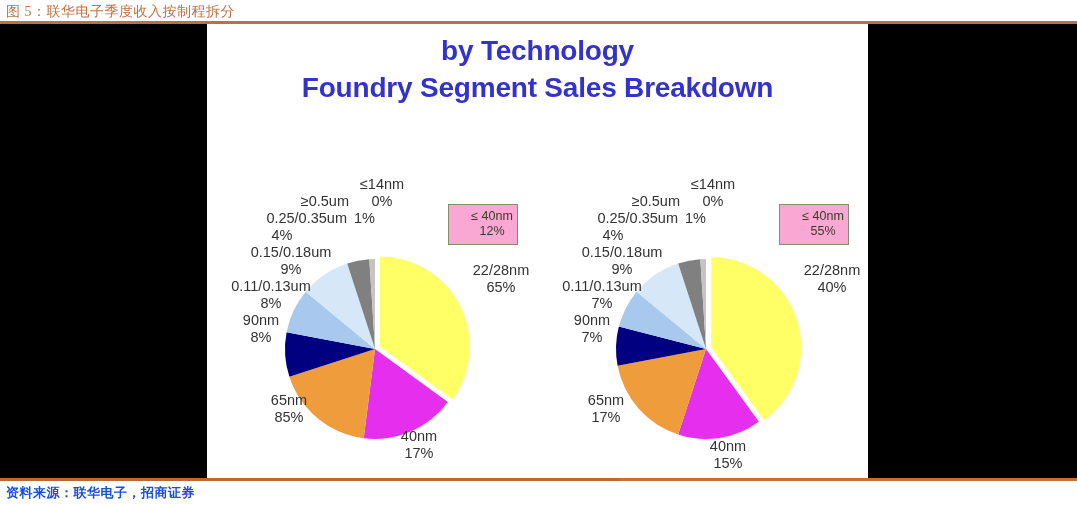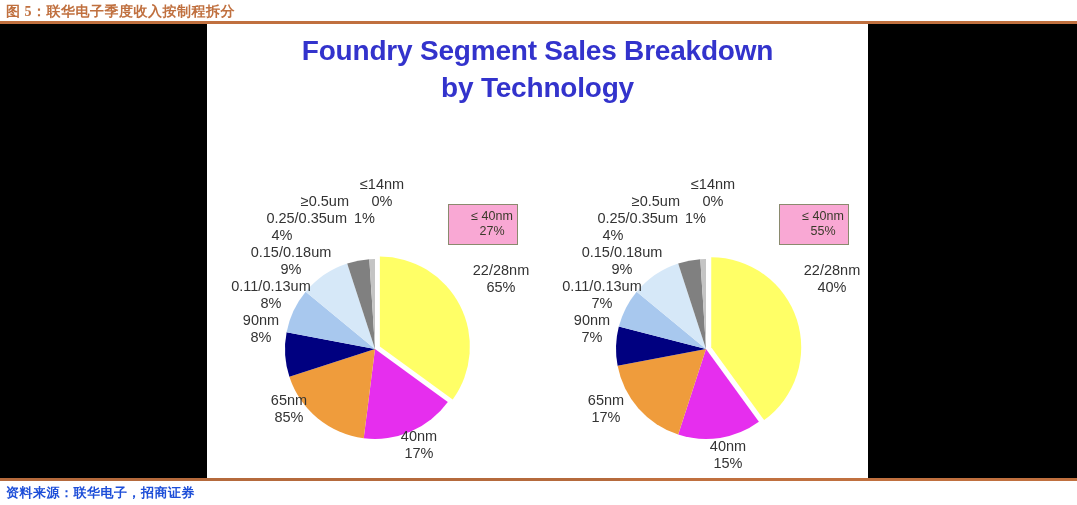--- a/index.html
+++ b/index.html
@@ -14,21 +14,21 @@
     height: 505px;
     background: #ffffff;
     overflow: hidden;
   }
 
   
   .fig-title {
     position: absolute;
     left: 6px; top: 3px;
     font-family: "Liberation Serif", serif;
-    font-weight: bold;
+    font-weight: normal;
     font-size: 14px;
     color: #C0703F;
     letter-spacing: 0.5px;
     white-space: nowrap;
   }
   .rule-top {
     position: absolute;
     left: 0; top: 21px;
     width: 1077px; height: 3px;
     background: #C0703F;
@@ -149,30 +149,30 @@
   <div class="fig-title">图 5：联华电子季度收入按制程拆分</div>
   <div class="rule-top"></div>
   <div class="rule-top-accent"></div>
 
   <div class="slide-gutter-left"></div>
   <div class="slide-gutter-right"></div>
 
   <div class="slide">
 
     <div class="slide-title">
+      <div>by Technology</div>
       <div>Foundry Segment Sales Breakdown</div>
-      <div>by Technology</div>
     </div>
 
     <div class="panel panel-left">
 
 
       <div class="callout" style="left:241px; top:76px;">
         <span class="l1">≤ 40nm</span>
-        <span class="l2">27%</span>
+        <span class="l2">12%</span>
       </div>
 
       <div class="pie-wrap">
         <svg width="330" height="350" viewBox="0 0 330 350">
             <path d="M 172.90 218.50 L 172.90 128.50 A 90 90 0 0 1 245.71 271.40 Z" fill="#FFFF66"></path>
             <path d="M 168.00 221.00 L 240.81 273.90 A 90 90 0 0 1 156.72 310.29 Z" fill="#E62EEE"></path>
             <path d="M 168.00 221.00 L 156.72 310.29 A 90 90 0 0 1 82.40 248.81 Z" fill="#EF9C3C"></path>
             <path d="M 168.00 221.00 L 82.40 248.81 A 90 90 0 0 1 79.59 204.14 Z" fill="#000080"></path>
             <path d="M 168.00 221.00 L 79.59 204.14 A 90 90 0 0 1 98.65 163.63 Z" fill="#A8C8EE"></path>
             <path d="M 168.00 221.00 L 98.65 163.63 A 90 90 0 0 1 140.19 135.40 Z" fill="#D6E8F8"></path>

